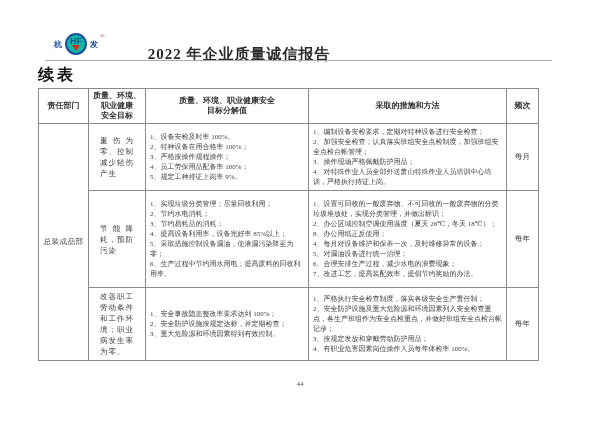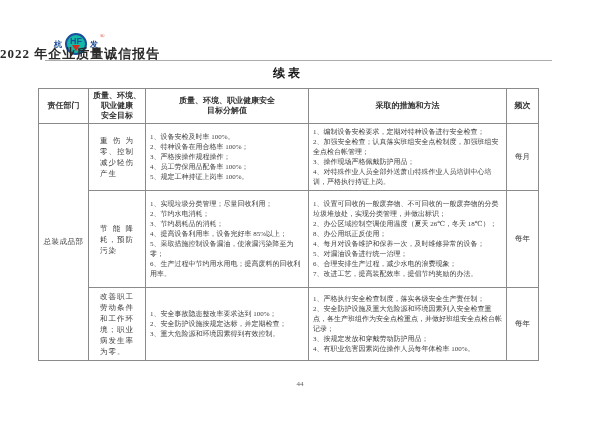--- a/index.html
+++ b/index.html
@@ -22,27 +22,27 @@
     font-family:"Liberation Sans",sans-serif;
   }
   .logo-v {
     position:absolute; bottom:2px; left:50%; transform:translateX(-50%);
     width:0; height:0; border-left:4px solid transparent; border-right:4px solid transparent;
     border-top:6px solid #d42b20;
   }
   .logo-reg { color:#d42b20; font-size:6px; position:relative; top:-8px; left:2px; }
   
   .header-title {
-    position:absolute; top:45px; left:0; width:478px; 
-    font-size:13px; font-weight:bold; color:#2a2a2a; letter-spacing:1px;
+    position:absolute; top:45px; left:0; width:478px; text-align:center;
+    font-size:15px; font-weight:bold; color:#2a2a2a; letter-spacing:1px;
   }
   .header-rule { position:absolute; top:60px; left:45px; width:507px; border-top:1.5px solid #adadad; }
   .table-title {
-    position:absolute; top:65px; left:38px; width:500px; text-align:center;
-    font-size:12px; font-weight:bold; color:#151515; letter-spacing:3px;
+    position:absolute; top:65px; left:38px; width:500px; text-align:left;
+    font-size:16px; font-weight:bold; color:#151515; letter-spacing:3px;
   }
   
   table.report {
     position:absolute; top:88px; left:38px; width:500px;
     border-collapse:collapse; table-layout:fixed;
   }
   .report th, .report td { border:1px solid #8a8a8a; vertical-align:middle; }
   .report thead th {
     font-size:8px; font-weight:bold; text-align:center; color:#333;
     padding:2px 1px; height:34px; line-height:10px;
@@ -96,21 +96,21 @@
     </thead>
     <tbody>
       <tr class="r1">
         <td class="dept" rowspan="3">总装成品部</td>
         <td class="goal">重伤为零、控制减少轻伤产生</td>
         <td class="list">
             <div class="li hline">1、设备安检及时率 100%。</div>
             <div class="li hline">2、特种设备在用合格率 100%；</div>
             <div class="li hline">3、严格按操作规程操作；</div>
             <div class="li hline">4、员工劳保用品配备率 100%；</div>
-            <div class="li hline">5、规定工种持证上岗率 100%。</div>
+            <div class="li hline">5、规定工种持证上岗率 9%。</div>
           </td>
         <td class="list">
             <div class="li hline">1、编制设备安检要求，定期对特种设备进行安全检查；</div>
             <div class="li hline">2、加强安全检查；认真落实班组安全点检制度，加强班组安全点检台帐管理；</div>
             <div class="li hline">3、操作现场严格佩戴防护用品；</div>
             <div class="li hline">4、对特殊作业人员全部外送萧山特殊作业人员培训中心培训，严格执行持证上岗。</div>
           </td>
         <td class="freq">每月</td>
       </tr>
       <tr class="r2">

